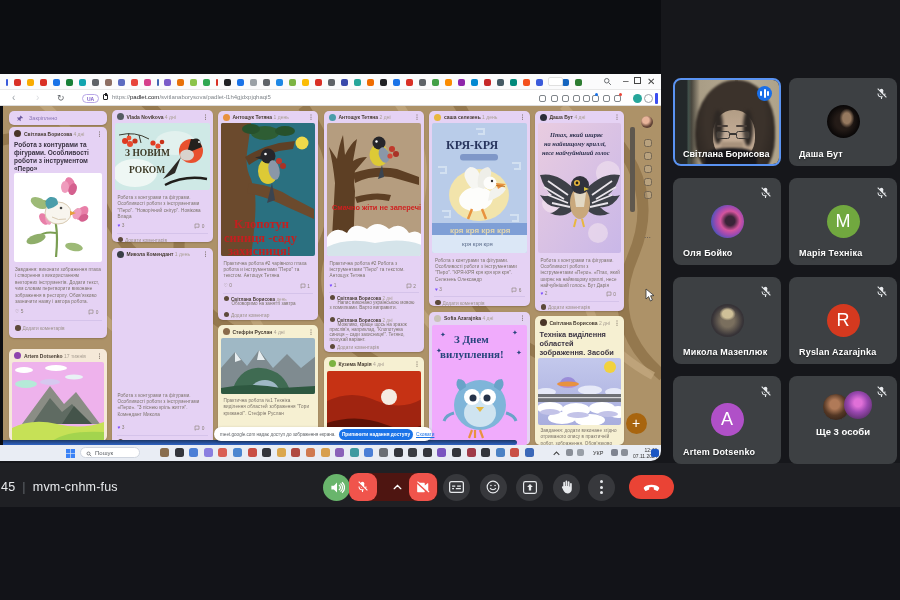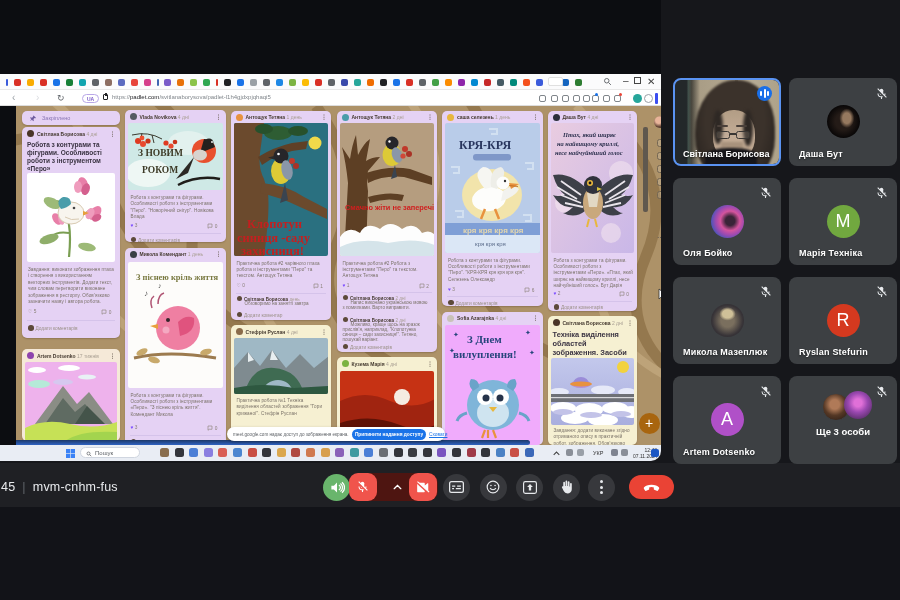--- a/index.html
+++ b/index.html
@@ -97,21 +97,21 @@
 <div class="a" style="left:583px;top:4.5px;width:7px;height:7px;border:1.1px solid #80868b;border-radius:2px"></div>
 <div class="a" style="left:592px;top:4.5px;width:7px;height:7px;border:1.1px solid #80868b;border-radius:2px"></div>
 <div class="a" style="left:603px;top:4.5px;width:7px;height:7px;border:1.1px solid #80868b;border-radius:2px"></div>
 <div class="a" style="left:614px;top:4.5px;width:7px;height:7px;border:1.1px solid #80868b;border-radius:2px"></div>
 <div class="a" style="left:595px;top:3px;width:3px;height:3px;border-radius:50%;background:#1a73e8"></div>
 <div class="a" style="left:619px;top:3px;width:3px;height:3px;border-radius:50%;background:#ea4335"></div>
 <div class="a" style="left:633px;top:3.5px;width:9px;height:9px;border-radius:50%;background:#26a69a"></div>
 <div class="a" style="left:644px;top:3.5px;width:9px;height:9px;border-radius:50%;border:1.5px solid #9aa0a6"></div>
 <div class="a" style="left:654.5px;top:2.5px;width:3px;height:11px;background:#3b4ef0;border-radius:1px"></div>
 </div>
-<div class="a" style="left:16px;top:106px;width:760px;height:339px;background:#ad9268;overflow:hidden">
+<div class="a" style="left:3px;top:106px;width:760px;height:339px;background:#ad9268;overflow:hidden">
 <svg class="a" style="left:0;top:0" width="661" height="339" viewBox="0 0 661 339">
 <g fill="none" stroke="#8f7248" stroke-width="11" opacity="0.8">
 <path d="M-20 40 Q 60 10 90 80 T 150 160 Q 170 230 120 300"></path>
 <path d="M120 -20 Q 200 30 180 110 T 240 230 Q 280 300 240 360"></path>
 <path d="M300 0 Q 350 70 320 140 T 380 260"></path>
 <path d="M450 -10 Q 500 60 470 130 T 540 250 Q 580 310 540 360"></path>
 <path d="M600 20 Q 660 80 630 150 T 660 270"></path>
 </g>
 <g fill="none" stroke="#c2a87e" stroke-width="8" opacity="0.8">
 <path d="M30 -10 Q 100 40 80 120 T 140 240 Q 160 300 120 350"></path>
@@ -223,36 +223,20 @@
             </svg> 0</span></div>
 <div class="a" style="left:5px;right:5px;top:123px;height:1px;background:#d5c3ea"></div>
 <div class="addc" style="top:126.5px"><span class="cav" style="background:#5d4a3a"></span>Додати коментарів</div>
 </div>
 <div class="card lav" style="left:108.5px;top:141.5px;width:101px;height:197.5px">
 <div class="hdr">
           <div class="hav" style="background:#3a3f46"></div>
           <span class="hnm">Микола Комендант <span class="htm">1 день</span></span>
           <span class="dots">⋮</span>
         </div>
-<div class="a" style="left:3px;top:14px;width:95px;height:126px;background:#fdfcfa;border-radius:2px;overflow:hidden">
-<svg width="95" height="126" viewBox="0 0 95 126">
-<text x="8" y="18" font-size="8.5" font-weight="700" fill="#7a7a42" font-family="Liberation Serif,serif">З піснею кріль життя</text>
-<path d="M6 96 Q 40 88 88 96" stroke="#9c7b4f" stroke-width="3" fill="none"></path>
-<ellipse cx="14" cy="90" rx="6" ry="3" fill="#c8a96b" transform="rotate(-25 14 90)"></ellipse>
-<ellipse cx="26" cy="98" rx="6" ry="3" fill="#c8a96b" transform="rotate(15 26 98)"></ellipse>
-<ellipse cx="78" cy="90" rx="6" ry="3" fill="#c8a96b" transform="rotate(-15 78 90)"></ellipse>
-<circle cx="50" cy="66" r="22" fill="#ef7fa2"></circle>
-<path d="M52 74 Q 68 70 66 56 Q 58 52 50 60 Z" fill="#e0537e"></path>
-<circle cx="40" cy="58" r="2" fill="#35262b"></circle>
-<path d="M30 62 l-8 2 8 3z" fill="#e8a03c"></path>
-<circle cx="38" cy="68" r="3.5" fill="#f4a9c1"></circle>
-<path d="M24 46 q-3 -8 2 -12 M30 42 q0 -9 6 -11" stroke="#b05574" stroke-width="1.5" fill="none"></path>
-<text x="16" y="34" font-size="8" fill="#555">♪</text>
-            <text x="30" y="26" font-size="7" fill="#555">♪</text>
-</svg></div>
 <div class="body" style="left:6px;top:145px;width:90px">Робота з контурами та фігурами. Особливості роботи з інструментами «Перо». "З піснею кріль життя". Комендант Микола</div>
 <div class="ft" style="top:177px"><span style="color:#7c4dff;font-weight:700">♥</span> <span>3</span><span style="position:absolute;right:2px"><svg width="6" height="6" viewBox="0 0 24 24" style="vertical-align:-1px">
               <path fill="none" stroke="#8a8178" stroke-width="2.5" d="M4 4 h16 v13 h-11 l-5 4 z"></path>
             </svg> 0</span></div>
 <div class="a" style="left:5px;right:5px;top:187px;height:1px;background:#d5c3ea"></div>
 <div class="addc" style="top:191px"><span class="cav" style="background:#5d4a3a"></span>Додати коментарів</div>
 </div>
 <div class="card lav" style="left:214.5px;top:4.5px;width:100.5px;height:209.5px">
 <div class="hdr">
           <div class="hav" style="background:#e8923e"></div>
@@ -686,21 +670,21 @@
 <div class="tile" style="left:789px;top:276.5px">
 <div class="av" style="left:37.5px;top:27px;width:33px;height:33px;background:#d5391f;color:#fff;font-size:18px;text-align:center;line-height:33px">R</div>
 <div class="mic" style="right:9.5px;top:7.5px"><svg width="13" height="13" viewBox="0 0 24 24">
         <g fill="#e8eaed">
           <path d="M12 15a3.2 3.2 0 0 0 3.2-3.2V6.2a3.2 3.2 0 0 0-6.4 0v5.6A3.2 3.2 0 0 0 12 15z"></path>
           <path d="M17.5 11.8a5.5 5.5 0 0 1-11 0H4.6a7.4 7.4 0 0 0 6.4 7.3V22h2v-2.9a7.4 7.4 0 0 0 6.4-7.3h-1.9z"></path>
         </g>
         <line x1="3.5" y1="4.5" x2="19.5" y2="20.5" stroke="#3d4043" stroke-width="3.4"></line>
         <line x1="5" y1="3" x2="21" y2="19" stroke="#e8eaed" stroke-width="2"></line>
       </svg></div>
-<div class="tname">Ryslan Stefurin</div>
+<div class="tname">Ryslan Azarajnka</div>
 </div>
 <div class="tile" style="left:673px;top:376px">
 <div class="av" style="left:37.5px;top:27px;width:33px;height:33px;background:#b050c8;color:#fff;font-size:18px;text-align:center;line-height:33px">A</div>
 <div class="mic" style="right:9.5px;top:7.5px"><svg width="13" height="13" viewBox="0 0 24 24">
         <g fill="#e8eaed">
           <path d="M12 15a3.2 3.2 0 0 0 3.2-3.2V6.2a3.2 3.2 0 0 0-6.4 0v5.6A3.2 3.2 0 0 0 12 15z"></path>
           <path d="M17.5 11.8a5.5 5.5 0 0 1-11 0H4.6a7.4 7.4 0 0 0 6.4 7.3V22h2v-2.9a7.4 7.4 0 0 0 6.4-7.3h-1.9z"></path>
         </g>
         <line x1="3.5" y1="4.5" x2="19.5" y2="20.5" stroke="#3d4043" stroke-width="3.4"></line>
         <line x1="5" y1="3" x2="21" y2="19" stroke="#e8eaed" stroke-width="2"></line>

